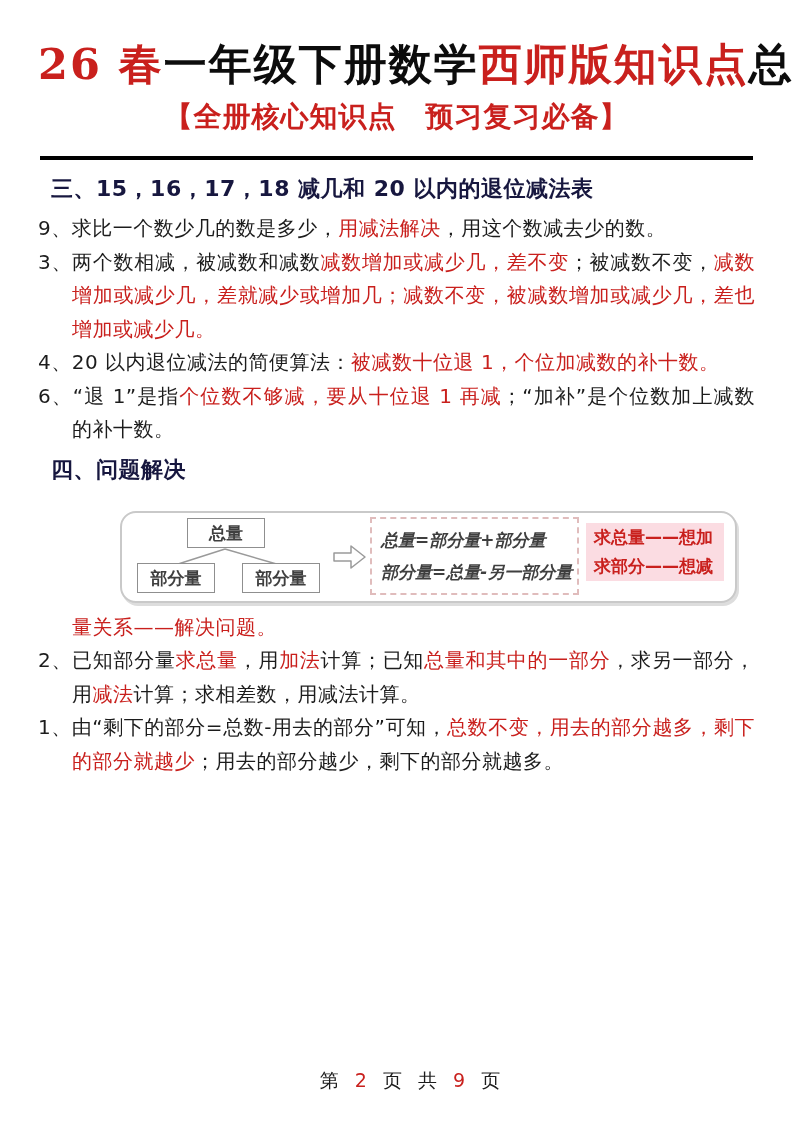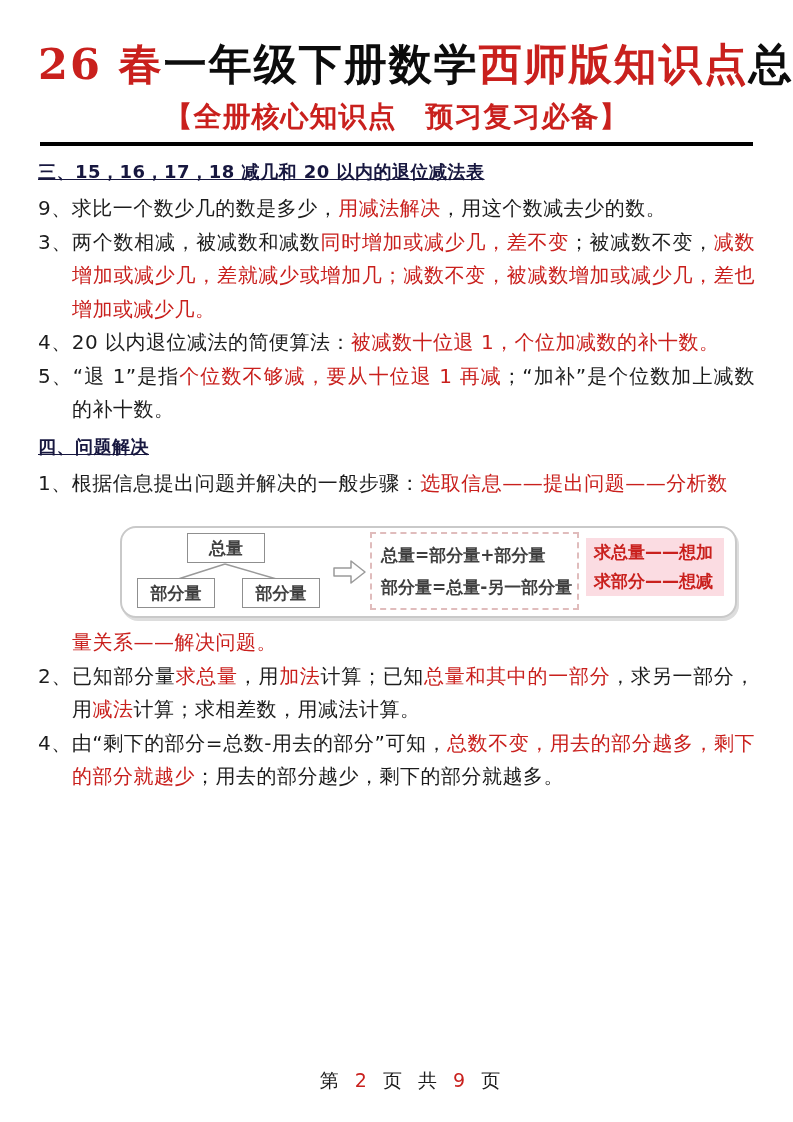--- a/index.html
+++ b/index.html
@@ -32,35 +32,34 @@
     font-family:"DejaVu Serif","Liberation Serif",serif;
     color:#0c0c0c;
     white-space:nowrap;
   }
   .subtitle{
     text-align:center;
     font-size:28px;
     font-weight:bold;
     color:var(--red);
     font-family:"DejaVu Serif","Liberation Serif",serif;
-    margin-bottom:6px;
+    margin-bottom:20px;
     letter-spacing:1px;
   }
   .rule{
     border:none;
     border-top:4px solid #000;
     margin:0 2px 14px;
   }
   .sec-heading{
-    font-size:18px;
+    font-size:22px;
     font-weight:bold;
     color:var(--navy);
-    margin:8px 0 8px;
+    margin:8px 13px 8px;
     letter-spacing:0.5px;
-    text-decoration:underline;
   }
   .item{
     margin:0;
     font-size:20px;
     line-height:33.5px;
     text-align:justify;
     padding-left:34px;
     text-indent:-34px;
     letter-spacing:0.5px;
   }
@@ -99,20 +98,21 @@
   .fig-arrow polygon{fill:#fff;stroke:#9a9a9a;stroke-width:1.5;stroke-linejoin:round;}
   .formulas{
     position:absolute;left:248px;top:4px;
     width:187px;height:64px;
     border:2px dashed var(--dashed-border);
     padding:5px 9px;
     font-size:17px;font-weight:bold;
     line-height:32px;
     color:var(--fig-ink);
     white-space:nowrap;
+    font-style:italic;
   }
   .rules{
     position:absolute;left:464px;top:10px;
     width:122px;
     background:var(--pink-bg);
     color:var(--red);
     padding:0 8px;
     font-size:17px;font-weight:bold;
     line-height:29px;
     white-space:nowrap;
@@ -135,26 +135,25 @@
   <header>
     <h1 class="title"><span class="red">26 春</span><span>一年级下册数学</span><span class="red">西师版知识点</span><span>总结</span></h1>
     <div class="subtitle">【全册核心知识点　预习复习必备】</div>
     <hr class="rule">
   </header>
 
   <main>
 
     <h2 class="sec-heading">三、15，16，17，18 减几和 20 以内的退位减法表</h2>
     <p class="item"><span>9、求比一个数少几的数是多少，</span><span class="red">用减法解决</span><span>，用这个数减去少的数。</span></p>
-    <p class="item"><span>3、两个数相减，被减数和减数</span><span class="red">同时增加或减少几，差不变</span><span>；被减数不变，</span><span class="red">减数增加或减少几，差就减少或增加几；减数不变，被减数增加或减少几，差也增加或减少几。</span></p>
+    <p class="item"><span>3、两个数相减，被减数和减数</span><span class="red">减数增加或减少几，差不变</span><span>；被减数不变，</span><span class="red">减数增加或减少几，差就减少或增加几；减数不变，被减数增加或减少几，差也增加或减少几。</span></p>
     <p class="item"><span>4、20 以内退位减法的简便算法：</span><span class="red">被减数十位退 1，个位加减数的补十数。</span></p>
-    <p class="item"><span>5、“退 1”是指</span><span class="red">个位数不够减，要从十位退 1 再减</span><span>；“加补”是个位数加上减数的补十数。</span></p>
+    <p class="item"><span>6、“退 1”是指</span><span class="red">个位数不够减，要从十位退 1 再减</span><span>；“加补”是个位数加上减数的补十数。</span></p>
 
     <h2 class="sec-heading">四、问题解决</h2>
-    <p class="item"><span>1、根据信息提出问题并解决的一般步骤：</span><span class="red">选取信息——提出问题——分析数</span></p>
 
     <figure class="fig" style="margin:26px 0 8px 82px;">
       <div class="fig-card">
 
         <div class="tree">
           <svg class="tree-lines" width="205" height="88" viewBox="0 0 205 88">
             <line x1="103" y1="36" x2="53" y2="52"></line>
             <line x1="103" y1="36" x2="158" y2="52"></line>
           </svg>
           <div class="tbox t-top">总量</div>
@@ -174,19 +173,19 @@
         <div class="rules">
           <div>求总量——想加</div>
           <div>求部分——想减</div>
         </div>
 
       </div>
     </figure>
 
     <p class="item cont"><span class="red">量关系——解决问题。</span></p>
     <p class="item"><span>2、已知部分量</span><span class="red">求总量</span><span>，用</span><span class="red">加法</span><span>计算；已知</span><span class="red">总量和其中的一部分</span><span>，求另一部分，用</span><span class="red">减法</span><span>计算；求相差数，用减法计算。</span></p>
-    <p class="item"><span>4、由“剩下的部分=总数-用去的部分”可知，</span><span class="red">总数不变，用去的部分越多，剩下的部分就越少</span><span>；用去的部分越少，剩下的部分就越多。</span></p>
+    <p class="item"><span>1、由“剩下的部分=总数-用去的部分”可知，</span><span class="red">总数不变，用去的部分越多，剩下的部分就越少</span><span>；用去的部分越少，剩下的部分就越多。</span></p>
 
   </main>
 
   <footer class="page-footer"><span>第 </span><span class="red">2</span><span> 页 共 </span><span class="red">9</span><span> 页</span></footer>
 
 </div>
 
 </body></html>

